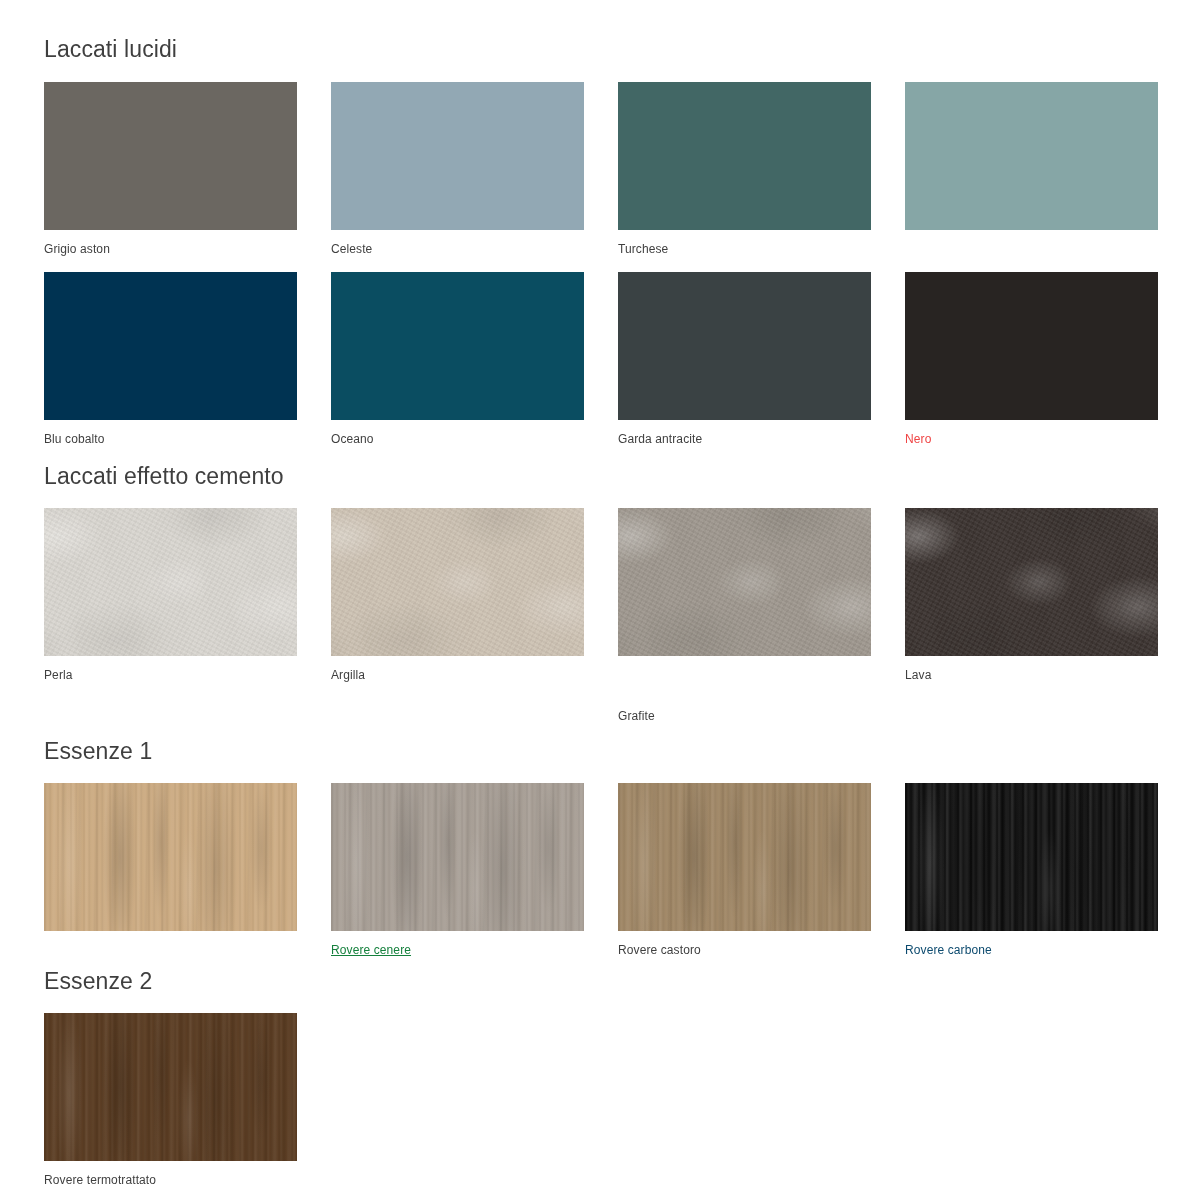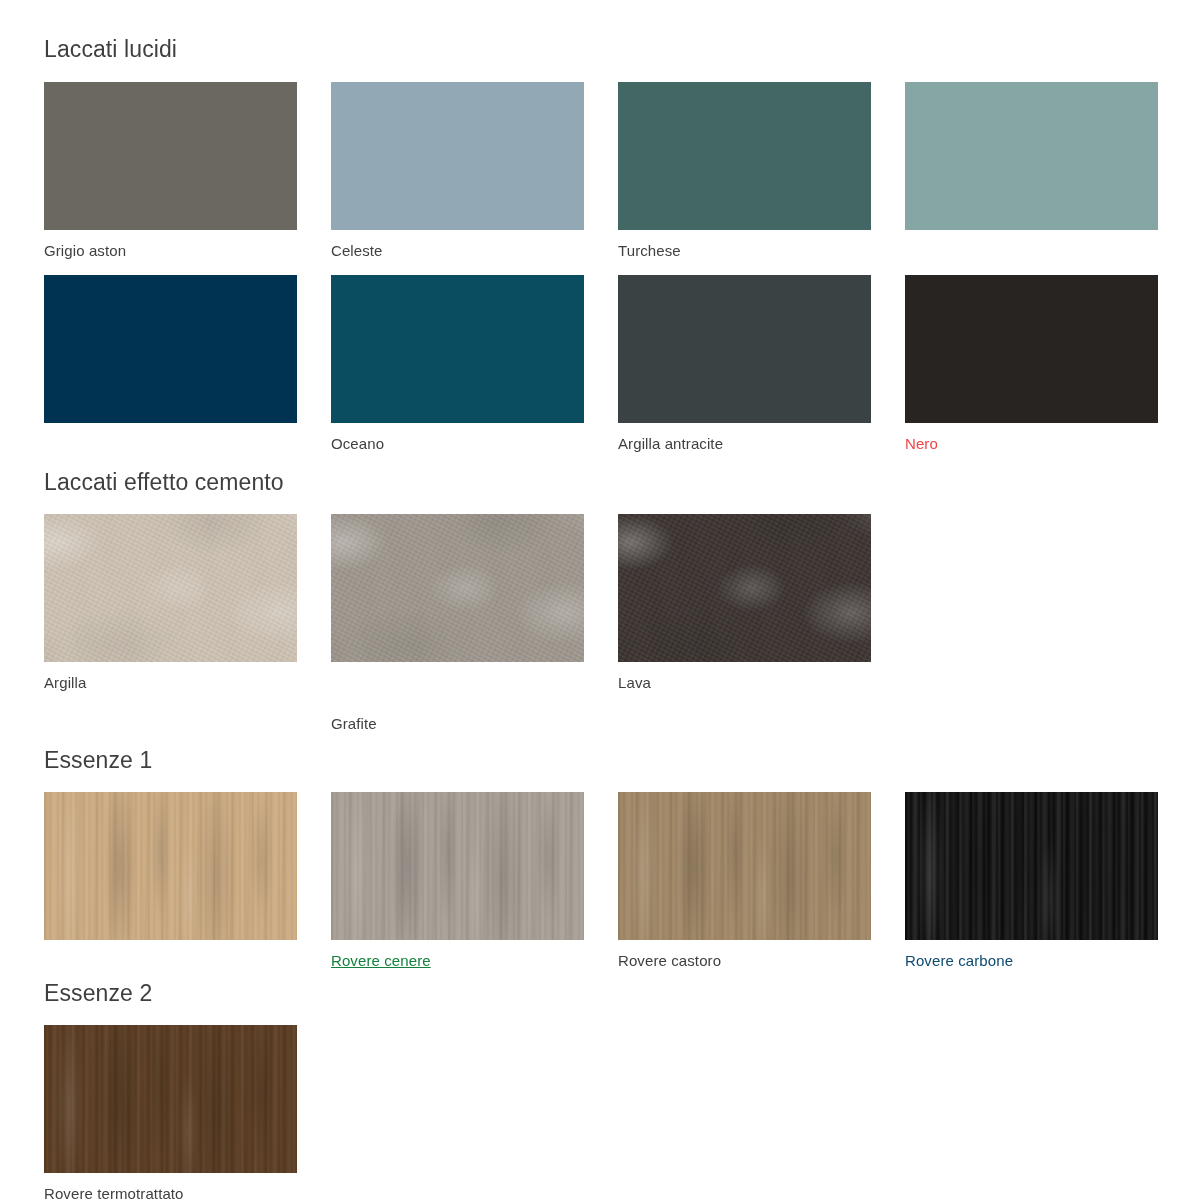--- a/index.html
+++ b/index.html
@@ -45,21 +45,21 @@
 
   .swatch {
     width: 253px;
     height: 148px;
     display: block;
     position: relative;
     overflow: hidden;
   }
 
   .caption {
-    font-size: 15px;
+    font-size: 12px;
     color: #3f3f3f;
     line-height: 1;
     padding-top: 13px;
     letter-spacing: 0.1px;
   }
 
   
   .title-lucidi   { margin-top: 38px; }
   .grid-lucidi-1  { margin-top: 21px; }
   .grid-lucidi-2  { margin-top: 17px; }
@@ -161,39 +161,44 @@
       <div class="caption" style="color: rgb(63, 63, 63);">Turchese</div>
     </div>
     <div class="cell">
       <span class="swatch" style="background-color: rgb(134, 166, 166);"></span>
     </div>
   </div>
 
   <div class="grid grid-lucidi-2">
     <div class="cell">
       <span class="swatch" style="background-color: rgb(0, 51, 82);"></span>
+      <div class="caption" style="color: rgb(63, 63, 63);">Blu cobalto</div>
     </div>
     <div class="cell">
       <span class="swatch" style="background-color: rgb(10, 77, 97);"></span>
       <div class="caption" style="color: rgb(63, 63, 63);">Oceano</div>
     </div>
     <div class="cell">
       <span class="swatch" style="background-color: rgb(58, 66, 68);"></span>
-      <div class="caption" style="color: rgb(63, 63, 63);">Argilla antracite</div>
+      <div class="caption" style="color: rgb(63, 63, 63);">Garda antracite</div>
     </div>
     <div class="cell">
       <span class="swatch" style="background-color: rgb(40, 36, 34);"></span>
       <div class="caption" style="color: #ef4444;">Nero</div>
     </div>
   </div>
 
   <h2 class="section-title title-cemento" style="color: rgb(63, 63, 63);">Laccati effetto cemento</h2>
 
   <div class="grid grid-cemento">
     <div class="cell">
+      <span class="swatch tex-cement" style="background-color: rgb(217, 214, 208);"></span>
+      <div class="caption" style="color: rgb(63, 63, 63);">Perla</div>
+    </div>
+    <div class="cell">
       <span class="swatch tex-cement" style="background-color: rgb(205, 194, 179);"></span>
       <div class="caption" style="color: rgb(63, 63, 63);">Argilla</div>
     </div>
     <div class="cell">
       <span class="swatch tex-cement" style="background-color: rgb(158, 151, 142);"></span>
       <div class="caption" style="color: rgb(63, 63, 63); margin-top: 41px;">Grafite</div>
     </div>
     <div class="cell">
       <span class="swatch tex-cement" style="background-color: rgb(59, 51, 48);"></span>
       <div class="caption" style="color: rgb(63, 63, 63);">Lava</div>

